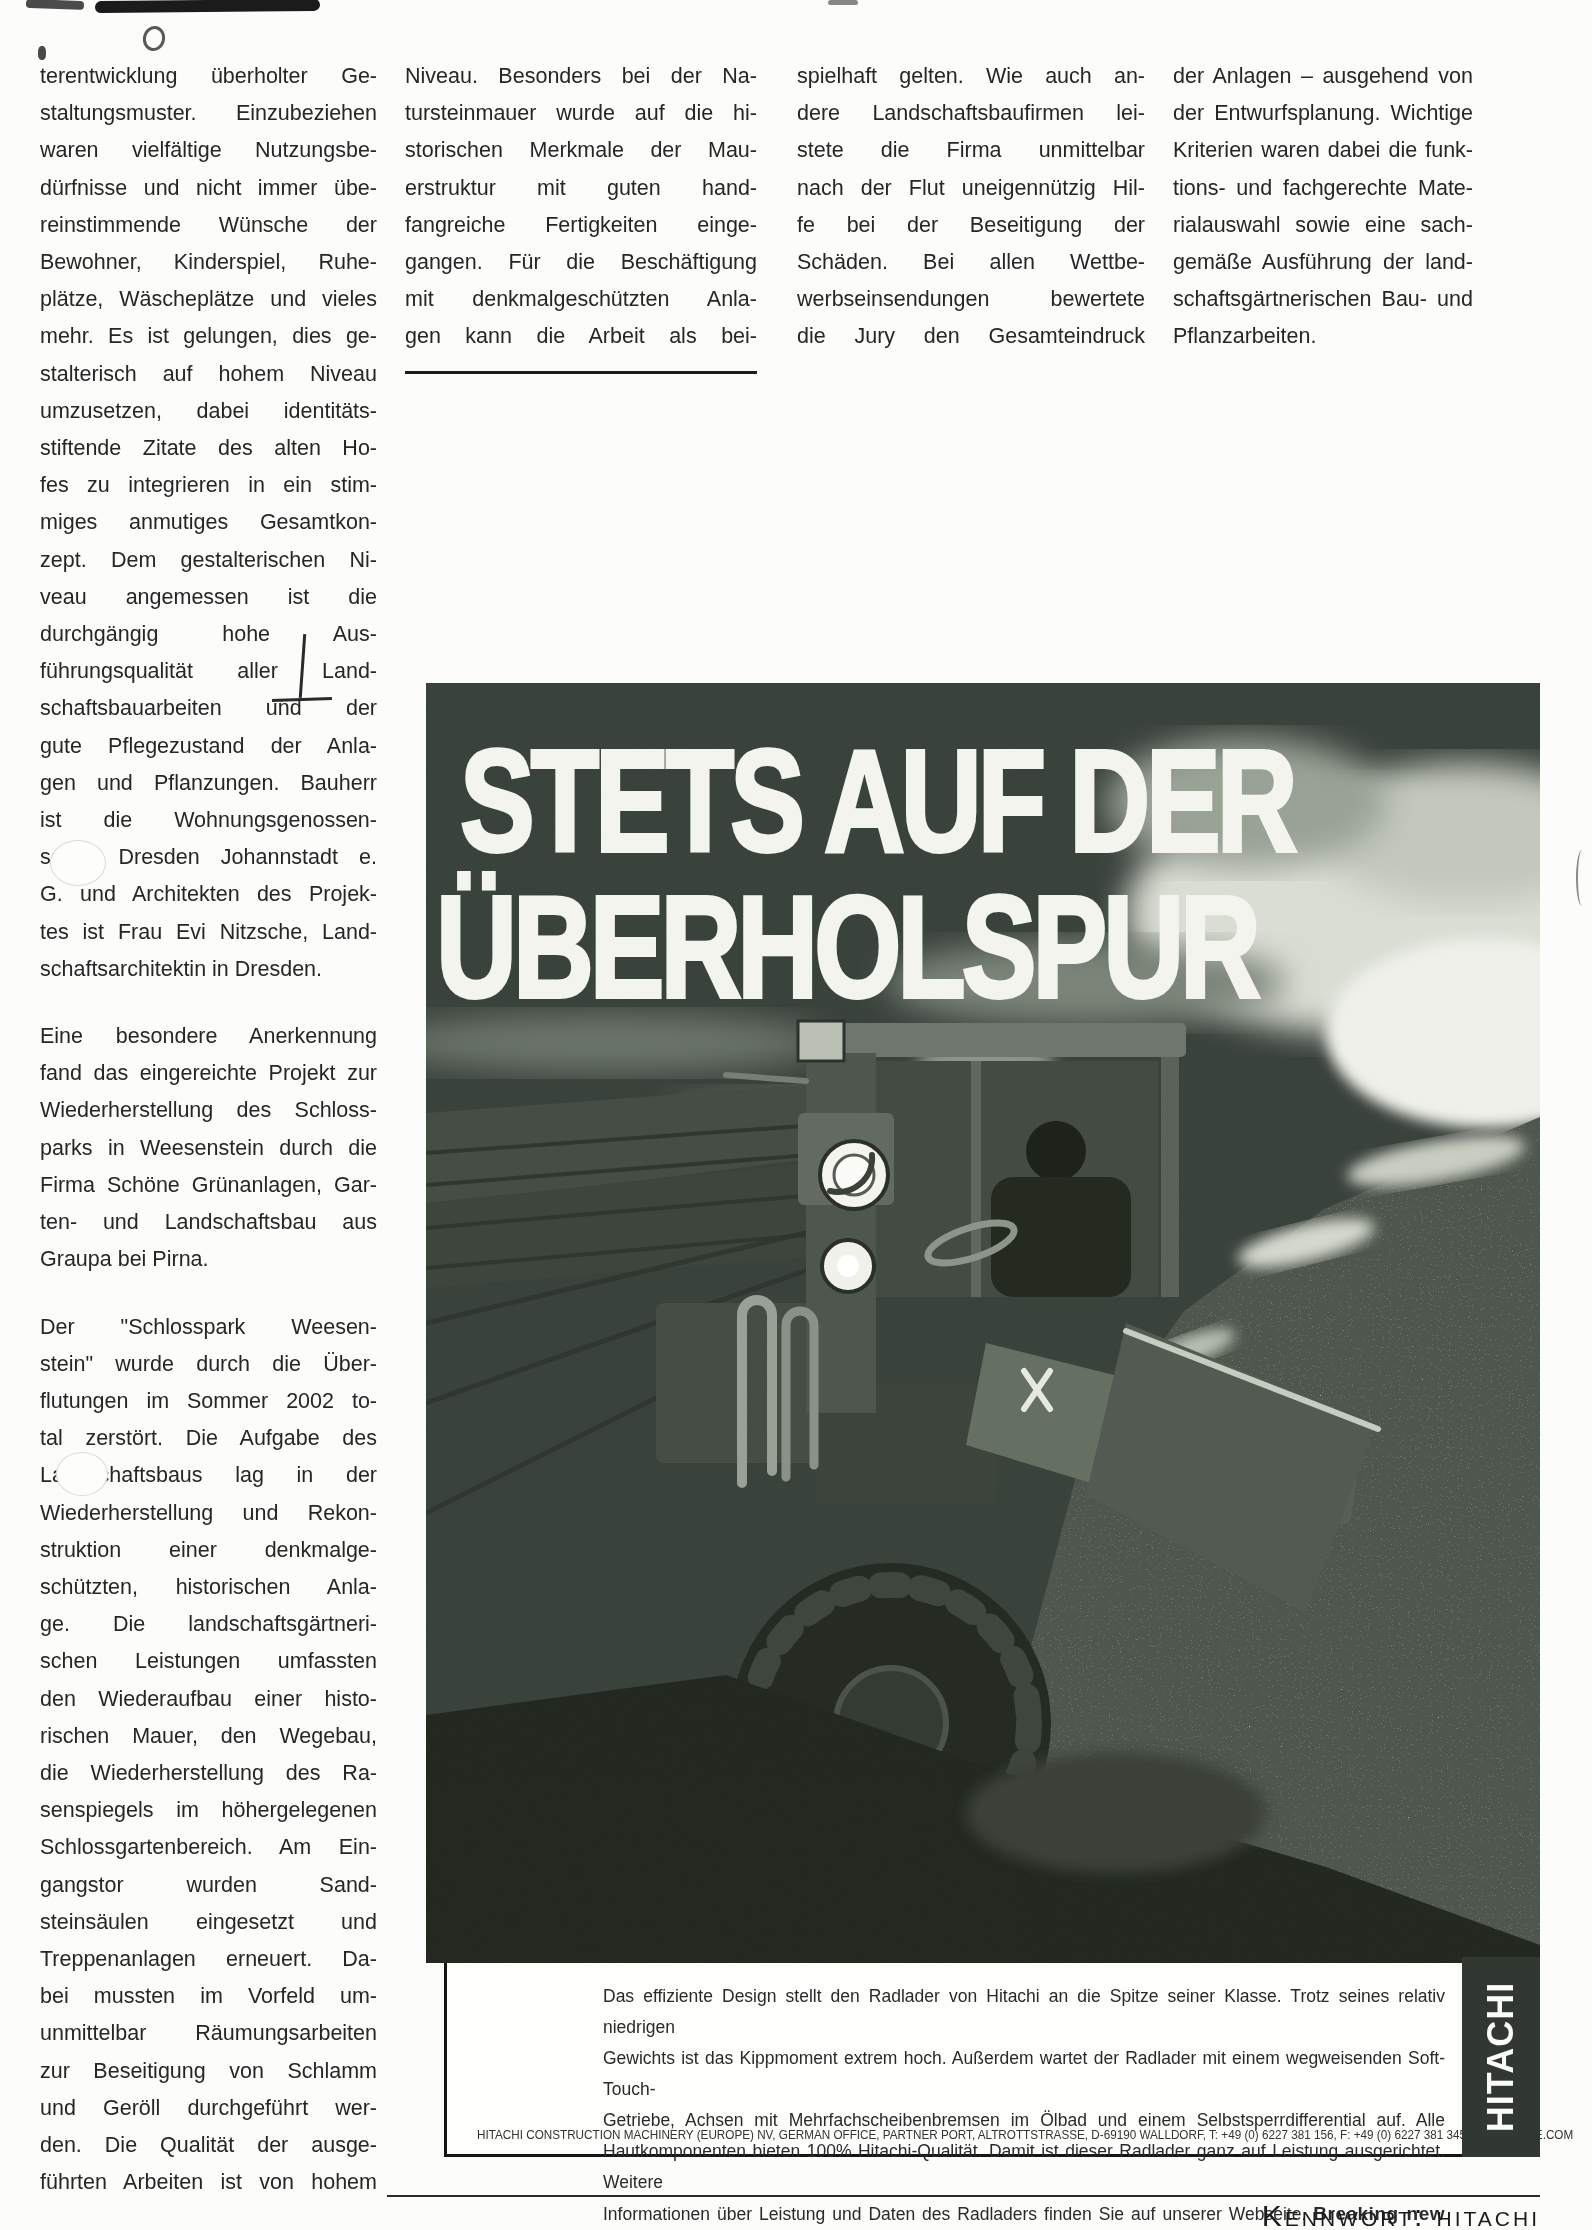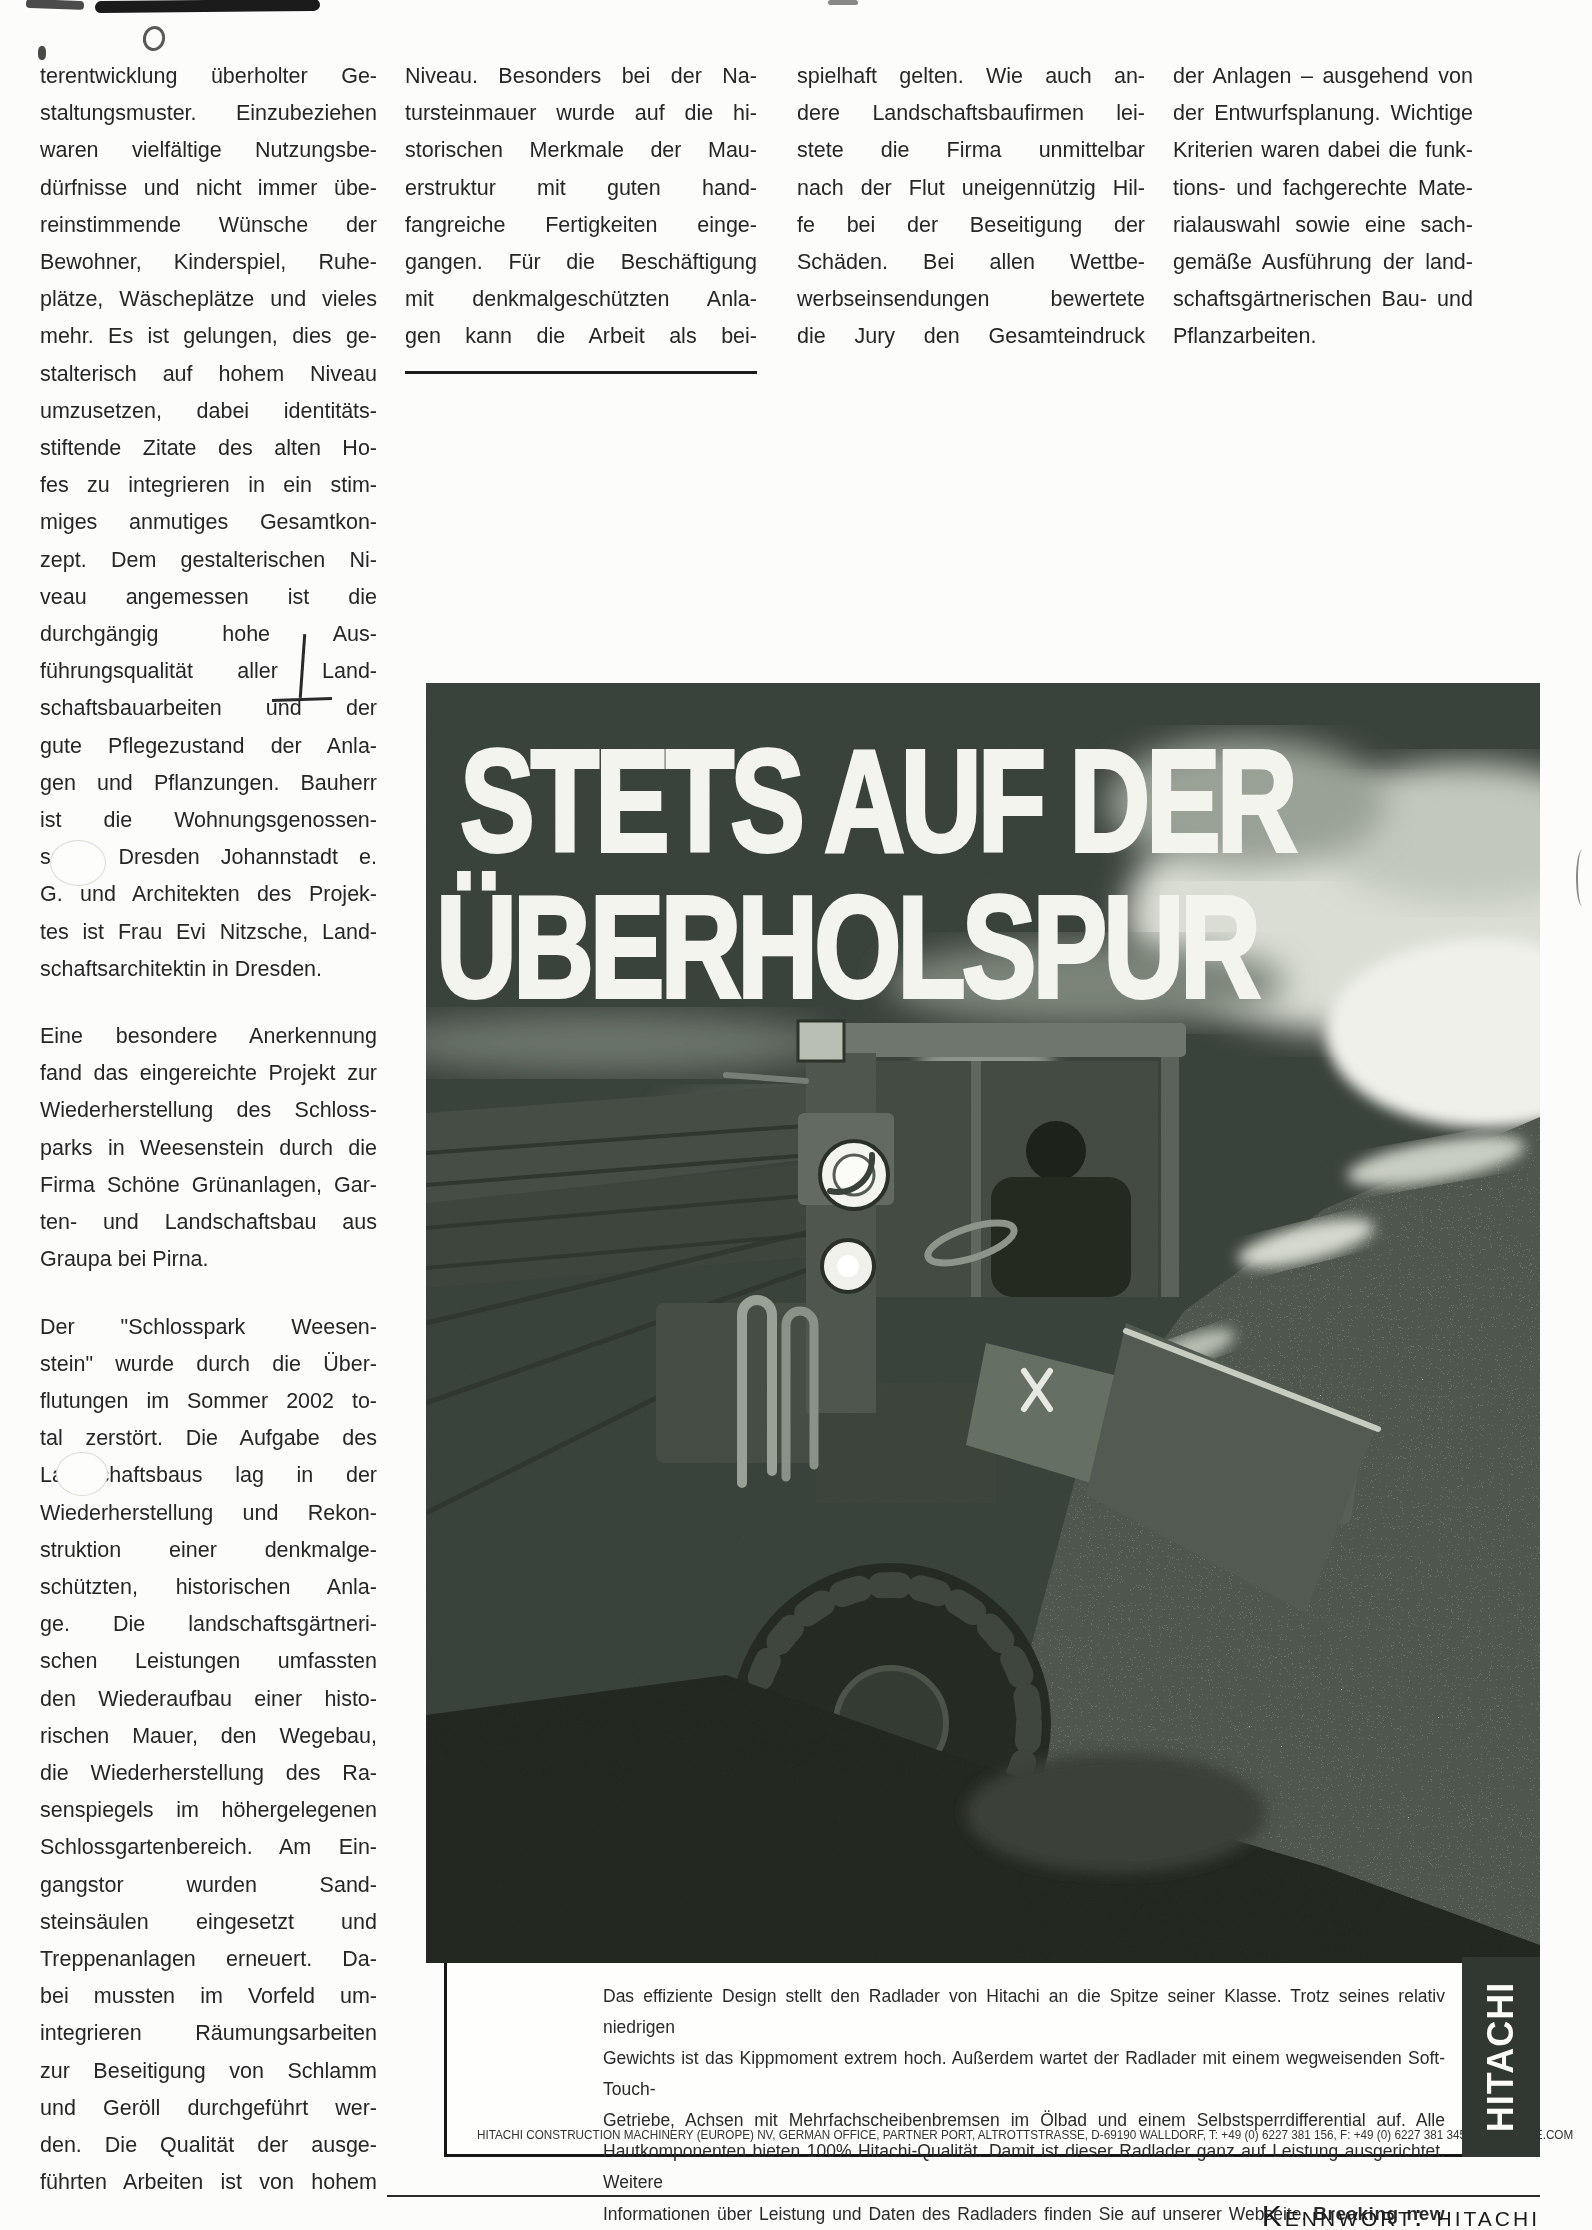--- a/index.html
+++ b/index.html
@@ -110,21 +110,21 @@
         <div class="tl">schen Leistungen umfassten</div>
         <div class="tl">den Wiederaufbau einer histo-</div>
         <div class="tl">rischen Mauer, den Wegebau,</div>
         <div class="tl">die Wiederherstellung des Ra-</div>
         <div class="tl">senspiegels im höhergelegenen</div>
         <div class="tl">Schlossgartenbereich. Am Ein-</div>
         <div class="tl">gangstor wurden Sand-</div>
         <div class="tl">steinsäulen eingesetzt und</div>
         <div class="tl">Treppenanlagen erneuert. Da-</div>
         <div class="tl">bei mussten im Vorfeld um-</div>
-        <div class="tl">integrieren Räumungsarbeiten</div>
+        <div class="tl">unmittelbar Räumungsarbeiten</div>
         <div class="tl">zur Beseitigung von Schlamm</div>
         <div class="tl">und Geröll durchgeführt wer-</div>
         <div class="tl">den. Die Qualität der ausge-</div>
         <div class="tl">führten Arbeiten ist von hohem</div>
       </div>
   </div>
   <div class="col c2">
     <div class="para">
         <div class="tl">Niveau. Besonders bei der Na-</div>
         <div class="tl">tursteinmauer wurde auf die hi-</div>

